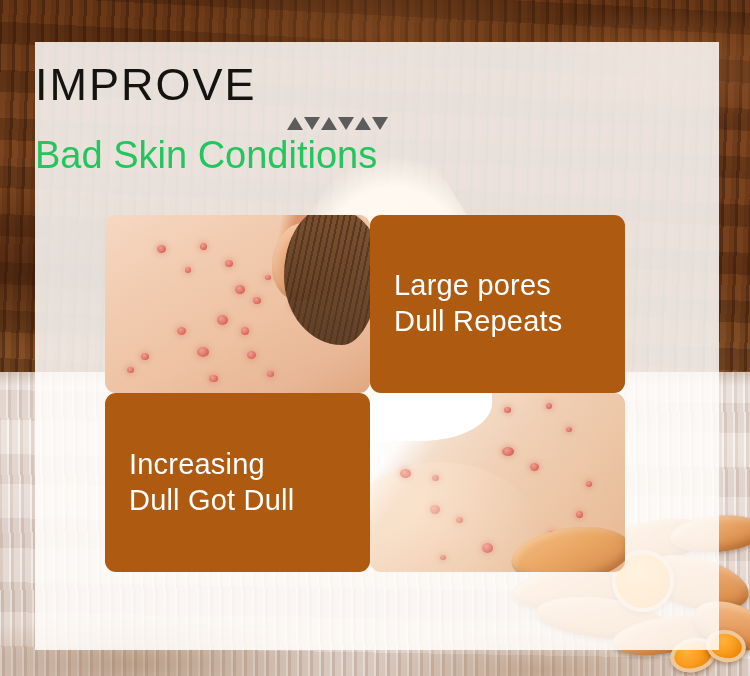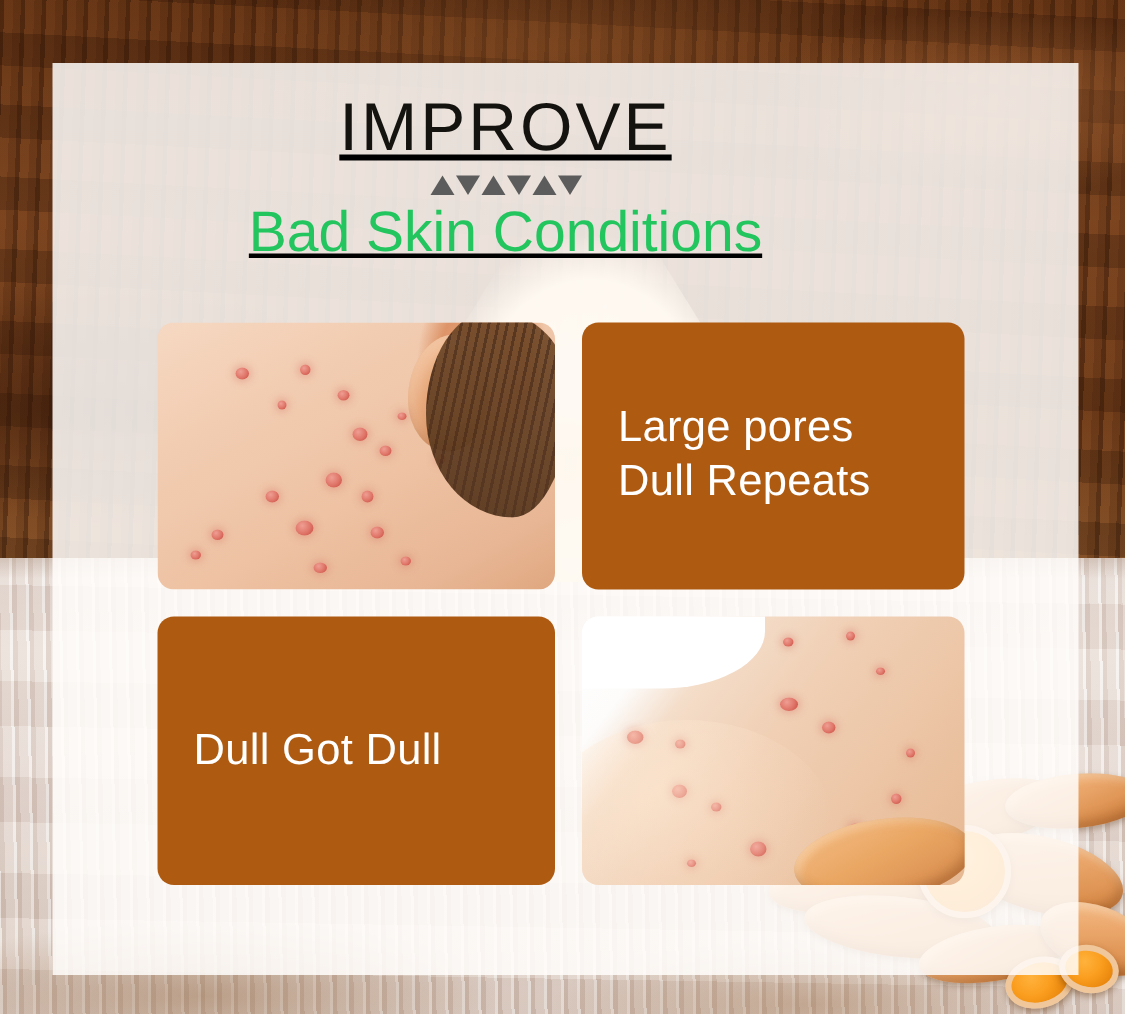--- a/index.html
+++ b/index.html
@@ -121,21 +121,21 @@
 
   
   .panel {
     position: absolute;
     left: 35px; top: 42px;
     width: 684px; height: 608px;
     background: rgba(255,253,250,0.86);
   }
 
   
-  .head-wrap { position: absolute; left: 35px; top: 42px; width: 604px; text-align: center; text-decoration: underline; }
+  .head-wrap { position: absolute; left: 35px; top: 42px; width: 604px; text-align: left; }
 
   .title-main {
     margin-top: 18px;
     font-size: 45px;
     font-weight: 300;
     letter-spacing: 2px;
     color: #15130f;
     line-height: 1.12;
   }
 
@@ -161,21 +161,20 @@
   }
 
   
   .grid {
     position: absolute;
     left: 105px; top: 215px;
     width: 538px; height: 375px;
     display: grid;
     grid-template-columns: 265px 255px;
     grid-template-rows: 178px 179px;
-    gap: 18px;
   }
 
   .card { border-radius: 11px; overflow: hidden; position: relative; }
 
   .card-text {
     background: #ae5a11;
     display: flex;
     align-items: center;
     padding-left: 24px;
   }
@@ -321,20 +320,21 @@
 
     <div class="card card-text">
       <div class="lines">
         <div>Large pores</div>
         <div>Dull Repeats</div>
       </div>
     </div>
 
     <div class="card card-text">
       <div class="lines">
+        <div>Increasing</div>
         <div>Dull Got Dull</div>
       </div>
     </div>
 
     <div class="card photo-back">
       <div class="acne-dots">
         <div class="dot" style="left:134px; top:14px; width:7px;  height:6px;"></div>
         <div class="dot" style="left:176px; top:10px; width:6px;  height:6px;"></div>
         <div class="dot" style="left:196px; top:34px; width:6px;  height:5px;"></div>
         <div class="dot" style="left:132px; top:54px; width:12px; height:9px;"></div>

